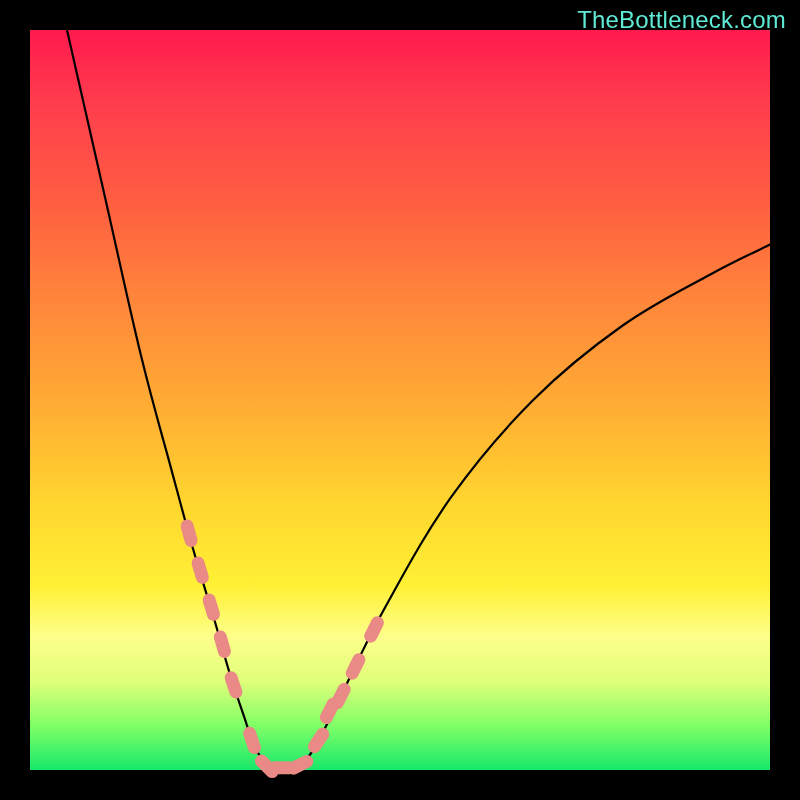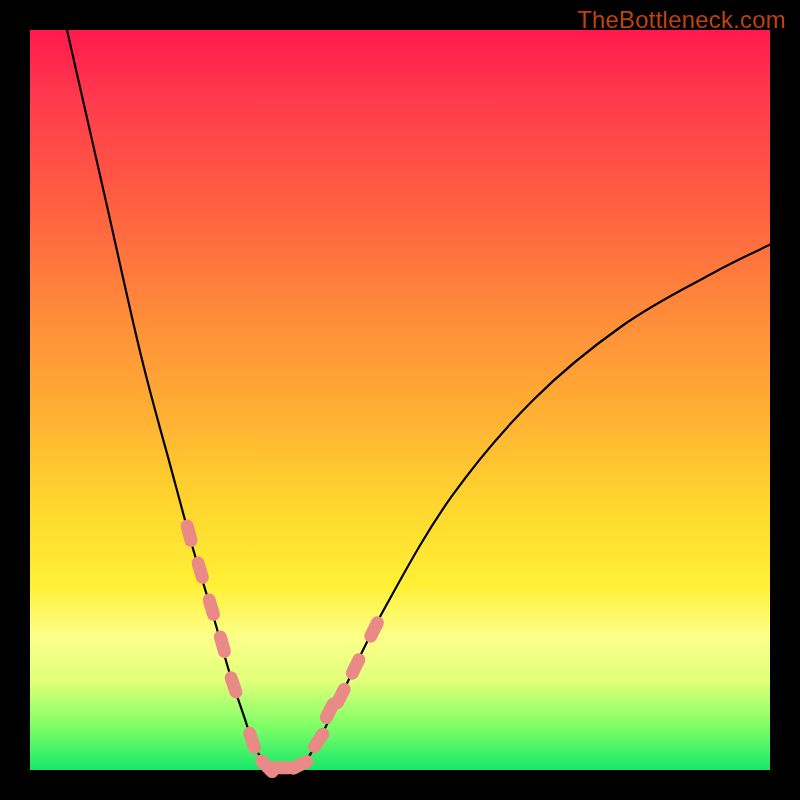--- a/index.html
+++ b/index.html
@@ -36,21 +36,21 @@
       #fdff8a 82%,
       #e0ff7a 88%,
       #80ff66 94%,
       #17e86b 100%
     );
   }
   .watermark {
     position: absolute;
     top: 6px;
     right: 14px;
-    color: #c2410c;
+    color: #5eead4;
     font-size: 24px;
     font-weight: 400;
     letter-spacing: 0.2px;
     user-select: none;
   }
   svg.curve {
     position: absolute;
     left: 0;
     top: 0;
     width: 740px;

